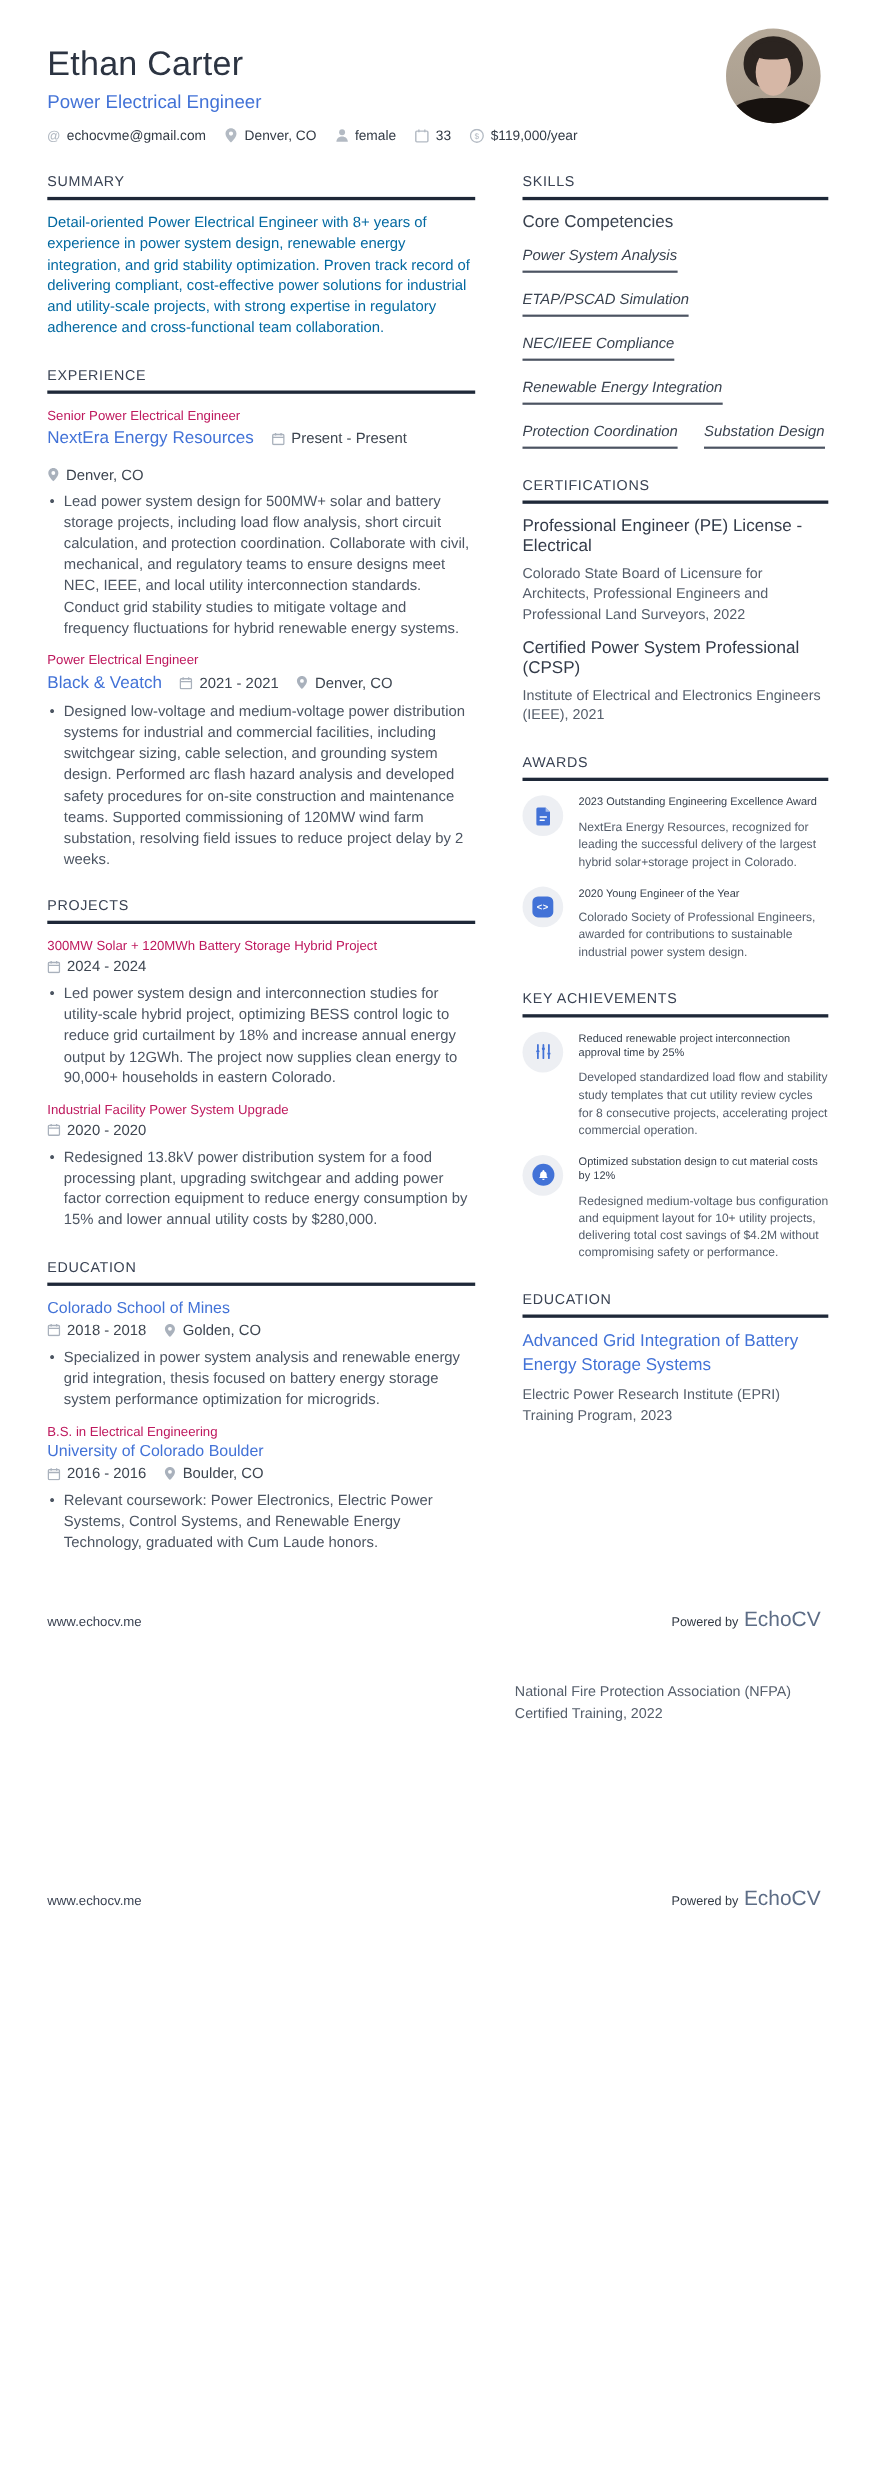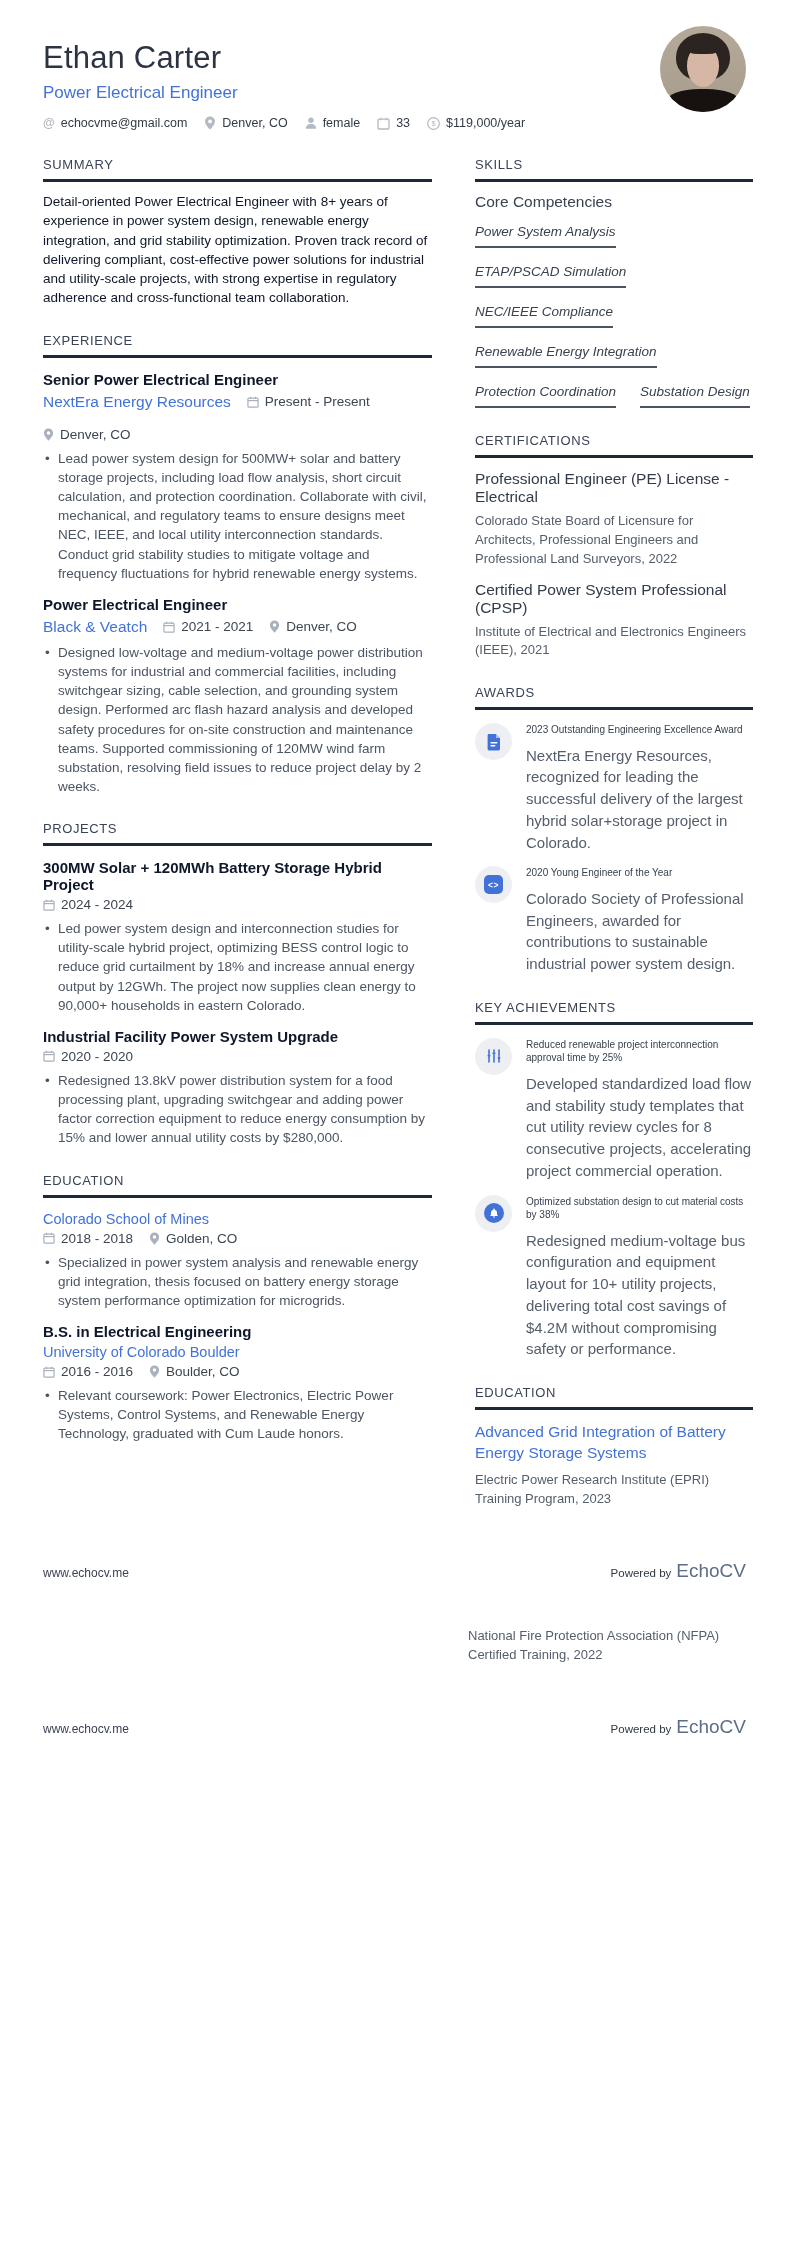--- a/index.html
+++ b/index.html
@@ -25,24 +25,24 @@
 
   
   .columns{display:flex;gap:43px;padding:0 45px 0 43px;margin-top:27px;}
   .col-left{width:389px;flex:none;}
   .col-right{width:278px;flex:none;}
 
   .section{margin-bottom:25px;}
   .section-title{font-size:13px;letter-spacing:.6px;color:#3a4354;font-weight:500;
                  padding-bottom:7px;border-bottom:3px solid #1e2838;}
 
-  .summary-text{margin-top:10px;font-size:13.5px;line-height:1.43;color:#0f172a;}
+  .summary-text{margin-top:10px;font-size:13.5px;line-height:1.43;color:#0369a1;}
 
   .xp-item{margin-top:13px;}
-  .xp-title{font-size:15px;color:#0f172a;font-weight:700;}
+  .xp-title{font-size:12px;color:#be185d;font-weight:400;}
   .xp-meta{display:flex;align-items:center;gap:16px;margin-top:5px;flex-wrap:wrap;}
   .company{color:#4272d7;font-size:15.5px;}
   .meta{display:flex;align-items:center;gap:6px;font-size:13.5px;color:#3d4550;}
   .micon{color:#a9b1bc;display:inline-flex;}
   .micon svg{display:block;}
   .bullets{margin:7px 0 0;padding:0;list-style:none;}
   .bullets li{position:relative;padding-left:15px;font-size:13.5px;line-height:1.42;color:#4c5562;}
   .bullets li::before{content:"•";position:absolute;left:2px;color:#4c5562;}
 
   .proj-date{margin-top:4px;}
@@ -55,21 +55,21 @@
   .skill{font-size:13.5px;color:#39424f;padding-bottom:7px;border-bottom:2px solid #4c5462;}
 
   .cert-item{margin-top:12px;}
   .cert-name{font-size:15.5px;color:#333b49;font-weight:500;}
   .cert-issuer{margin-top:6px;font-size:13px;line-height:1.45;color:#555e6b;}
 
   .media-item{display:flex;gap:14px;margin-top:13px;}
   .media-icon{width:37px;height:37px;border-radius:50%;background:#edeff3;flex:none;
               display:flex;align-items:center;justify-content:center;}
   .media-title{font-size:10px;line-height:1.35;color:#39424f;font-weight:500;}
-  .media-desc{margin-top:8px;font-size:15px;line-height:1.45;color:#555e6b;}
+  .media-desc{margin-top:8px;font-size:11px;line-height:1.45;color:#555e6b;}
 
   .code-badge{width:19px;height:19px;background:#4272d7;border-radius:5px;color:#fff;
               font-size:8.5px;font-weight:bold;display:flex;align-items:center;justify-content:center;letter-spacing:.5px;}
   .code-badge::before{content:"<>";}
   .bell-badge{width:20px;height:20px;background:#4272d7;border-radius:50%;
               display:flex;align-items:center;justify-content:center;}
 
   .training-item{margin-top:12px;}
   .training-title{font-size:15.5px;line-height:1.35;color:#4272d7;}
   .training-org{margin-top:7px;font-size:13px;line-height:1.45;color:#555e6b;}
@@ -405,21 +405,21 @@
         <div class="media-item">
           <div class="media-icon">
             <div class="bell-badge">
               <svg width="10" height="11" viewBox="0 0 10 11" fill="#fff">
                   <path d="M5 .6a.8.8 0 0 1 .8.8v.3A3 3 0 0 1 8 4.6v2l.9 1.3H1.1L2 6.6v-2a3 3 0 0 1 2.2-2.9v-.3A.8.8 0 0 1 5 .6z"></path>
                   <path d="M3.9 8.6a1.1 1.1 0 0 0 2.2 0z"></path>
                 </svg>
             </div>
           </div>
           <div class="media-body">
-            <div class="media-title">Optimized substation design to cut material costs by 38%</div>
+            <div class="media-title">Optimized substation design to cut material costs by 12%</div>
             <div class="media-desc">Redesigned medium-voltage bus configuration and equipment layout for 10+ utility projects, delivering total cost savings of $4.2M without compromising safety or performance.</div>
           </div>
         </div>
       </div>
 
       <div class="section">
         <div class="section-title">EDUCATION</div>
         <div class="training-item">
           <div class="training-title">Advanced Grid Integration of Battery Energy Storage Systems</div>
           <div class="training-org">Electric Power Research Institute (EPRI) Training Program, 2023</div>

